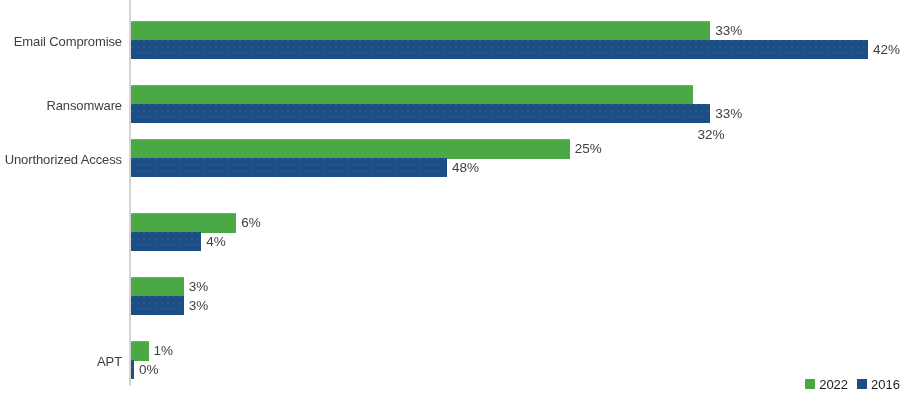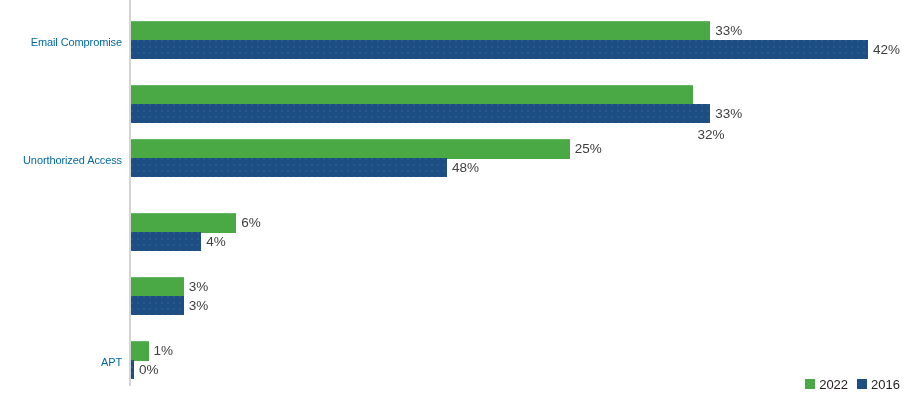--- a/index.html
+++ b/index.html
@@ -41,22 +41,22 @@
     height: 42px;
   }
   .cat-label {
     position: absolute;
     left: 0px;
     width: 122px;
     top: 9px;
     height: 24px;
     line-height: 24px;
     text-align: right;
-    font-size: 11px;
-    color: #0369a1;
+    font-size: 13px;
+    color: #404040;
     letter-spacing: -0.1px;
     white-space: nowrap;
   }
   .bar-track {
     position: absolute;
     left: 131px;
     height: 19px;
   }
   .bar {
     position: absolute;
@@ -126,20 +126,21 @@
           <div class="bar-track row-top" style="width: 579.15px;">
             <div class="bar s2022" style="width: 579.15px;"></div>
           </div>
           <div class="bar-value" style="left: 715.15px; top: 1px;">33%</div>
           <div class="bar-track row-bot" style="width: 737.1px;">
             <div class="bar s2021" style="width: 737.1px;"></div>
           </div>
           <div class="bar-value" style="left: 873.1px; top: 20px;">42%</div>
         </div>
         <div class="bar-group" style="top: 85px;">
+          <div class="cat-label">Ransomware</div>
           <div class="bar-track row-top" style="width: 561.6px;">
             <div class="bar s2022" style="width: 561.6px;"></div>
           </div>
           <div class="bar-value" style="left: 697.6px; top: 1px; margin-top: 40px;">32%</div>
           <div class="bar-track row-bot" style="width: 579.15px;">
             <div class="bar s2021" style="width: 579.15px;"></div>
           </div>
           <div class="bar-value" style="left: 715.15px; top: 20px;">33%</div>
         </div>
         <div class="bar-group" style="top: 139px;">

